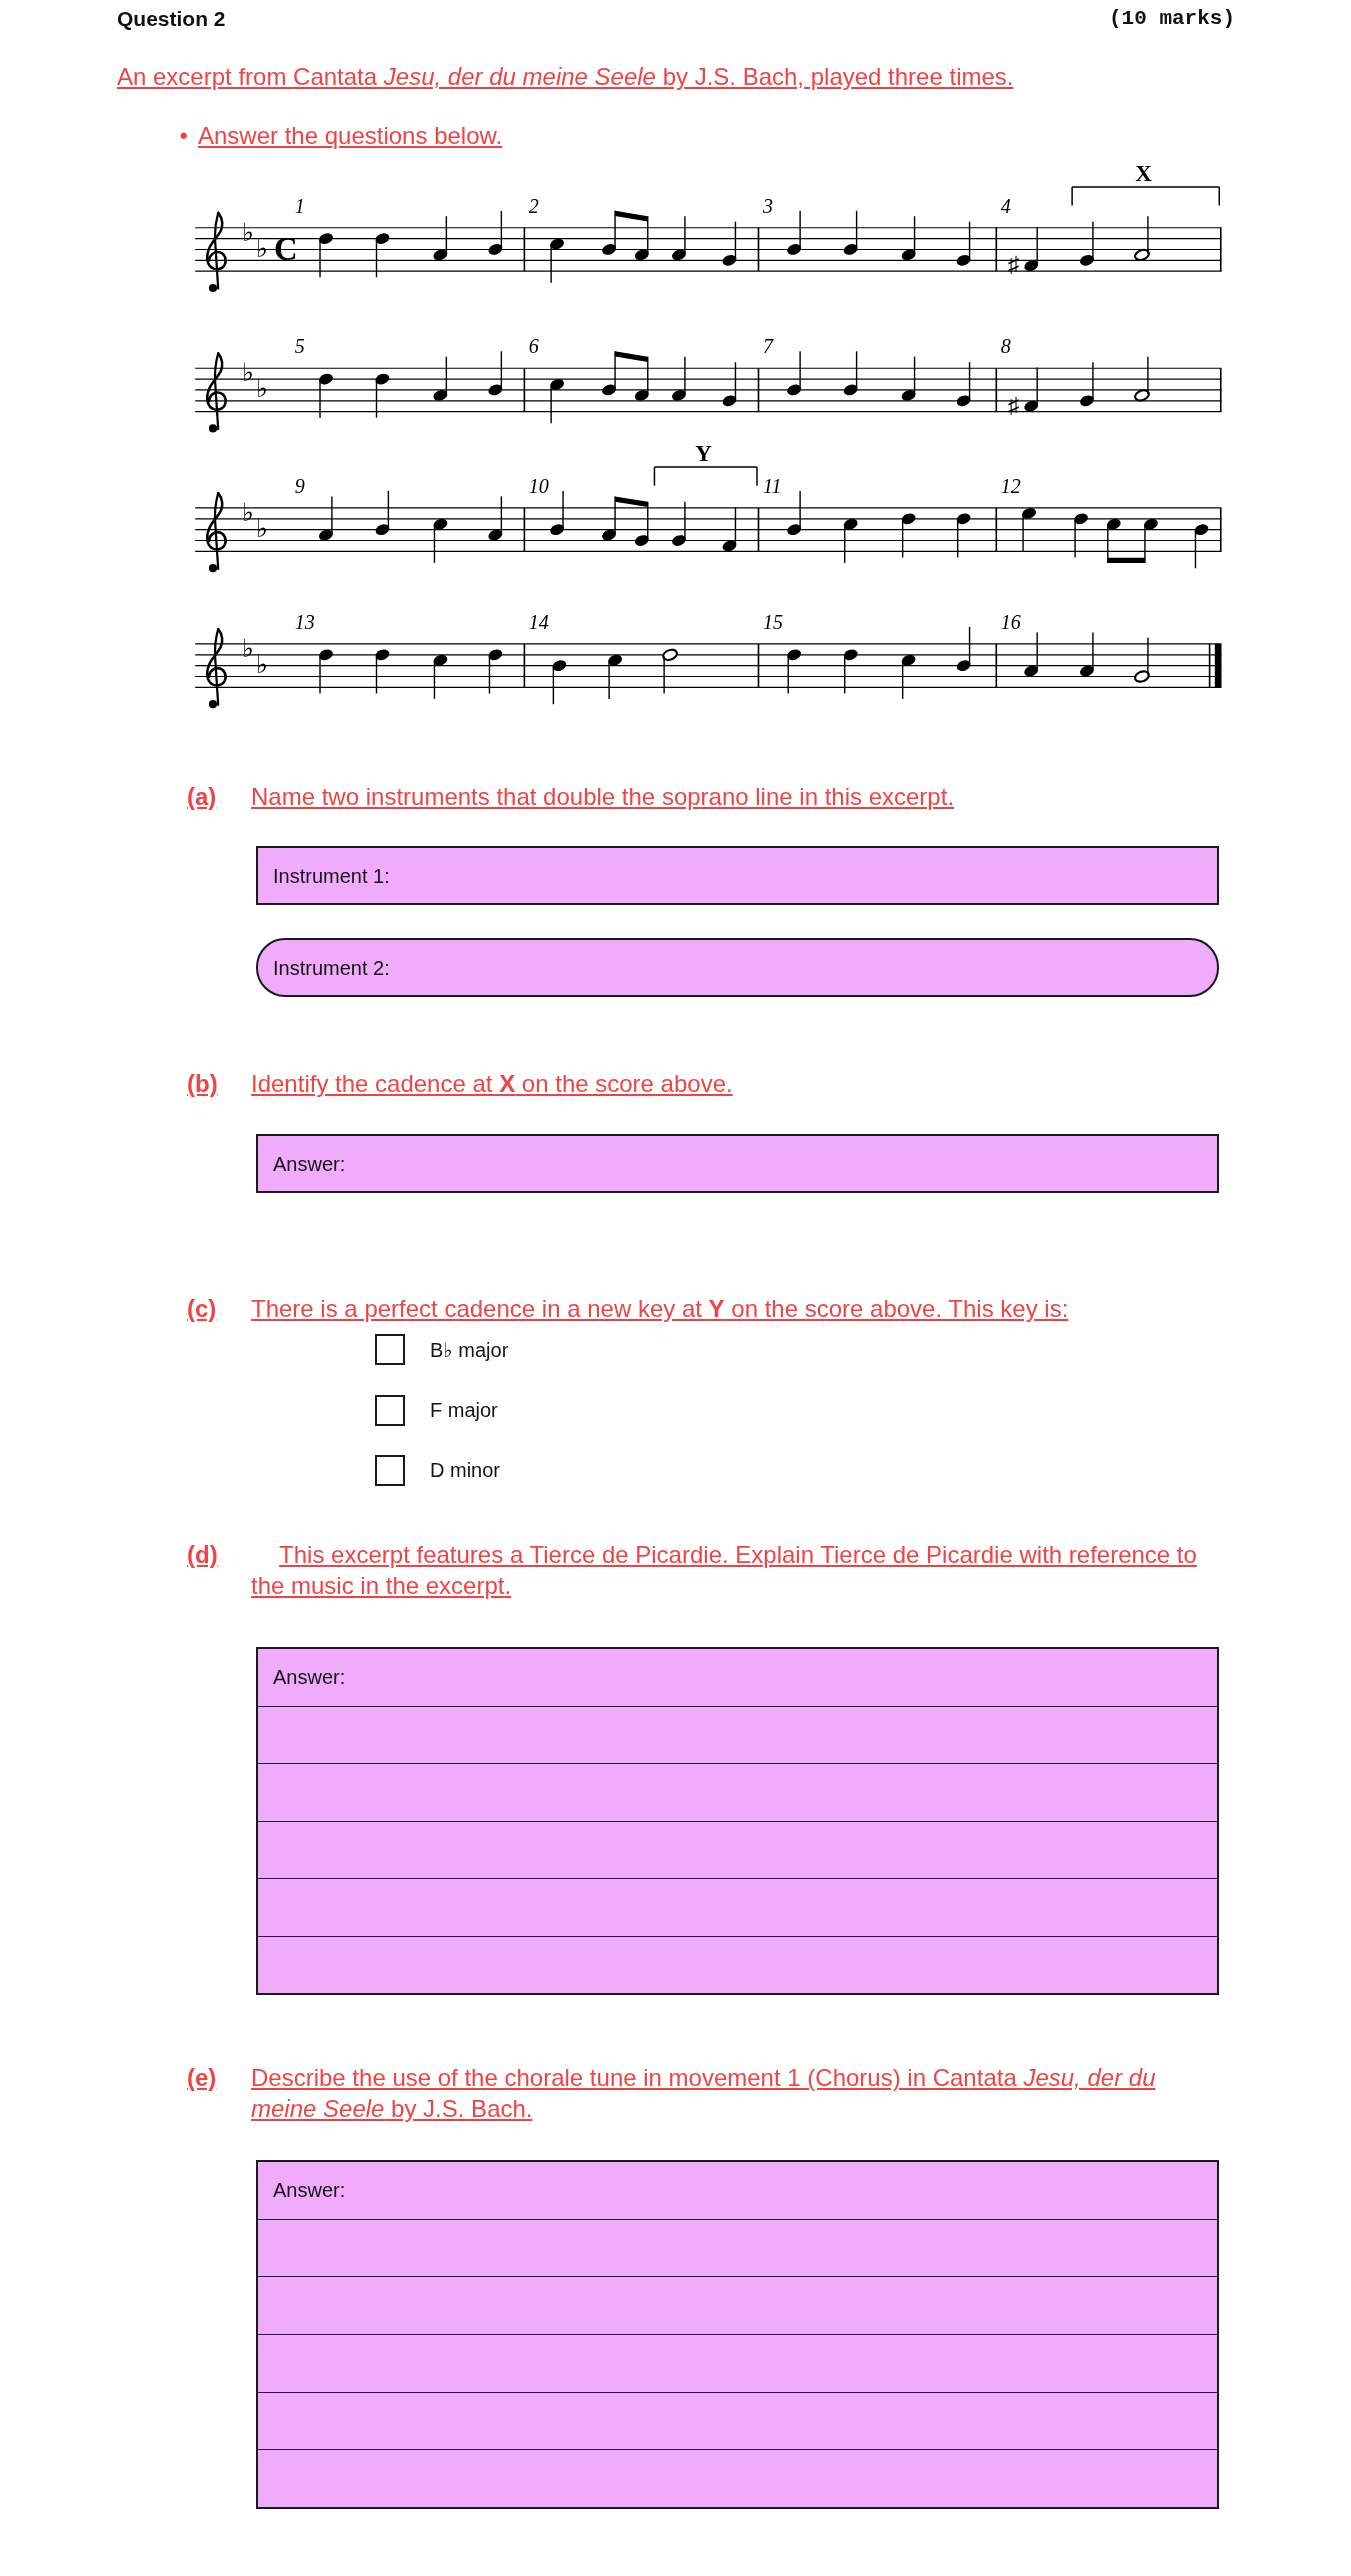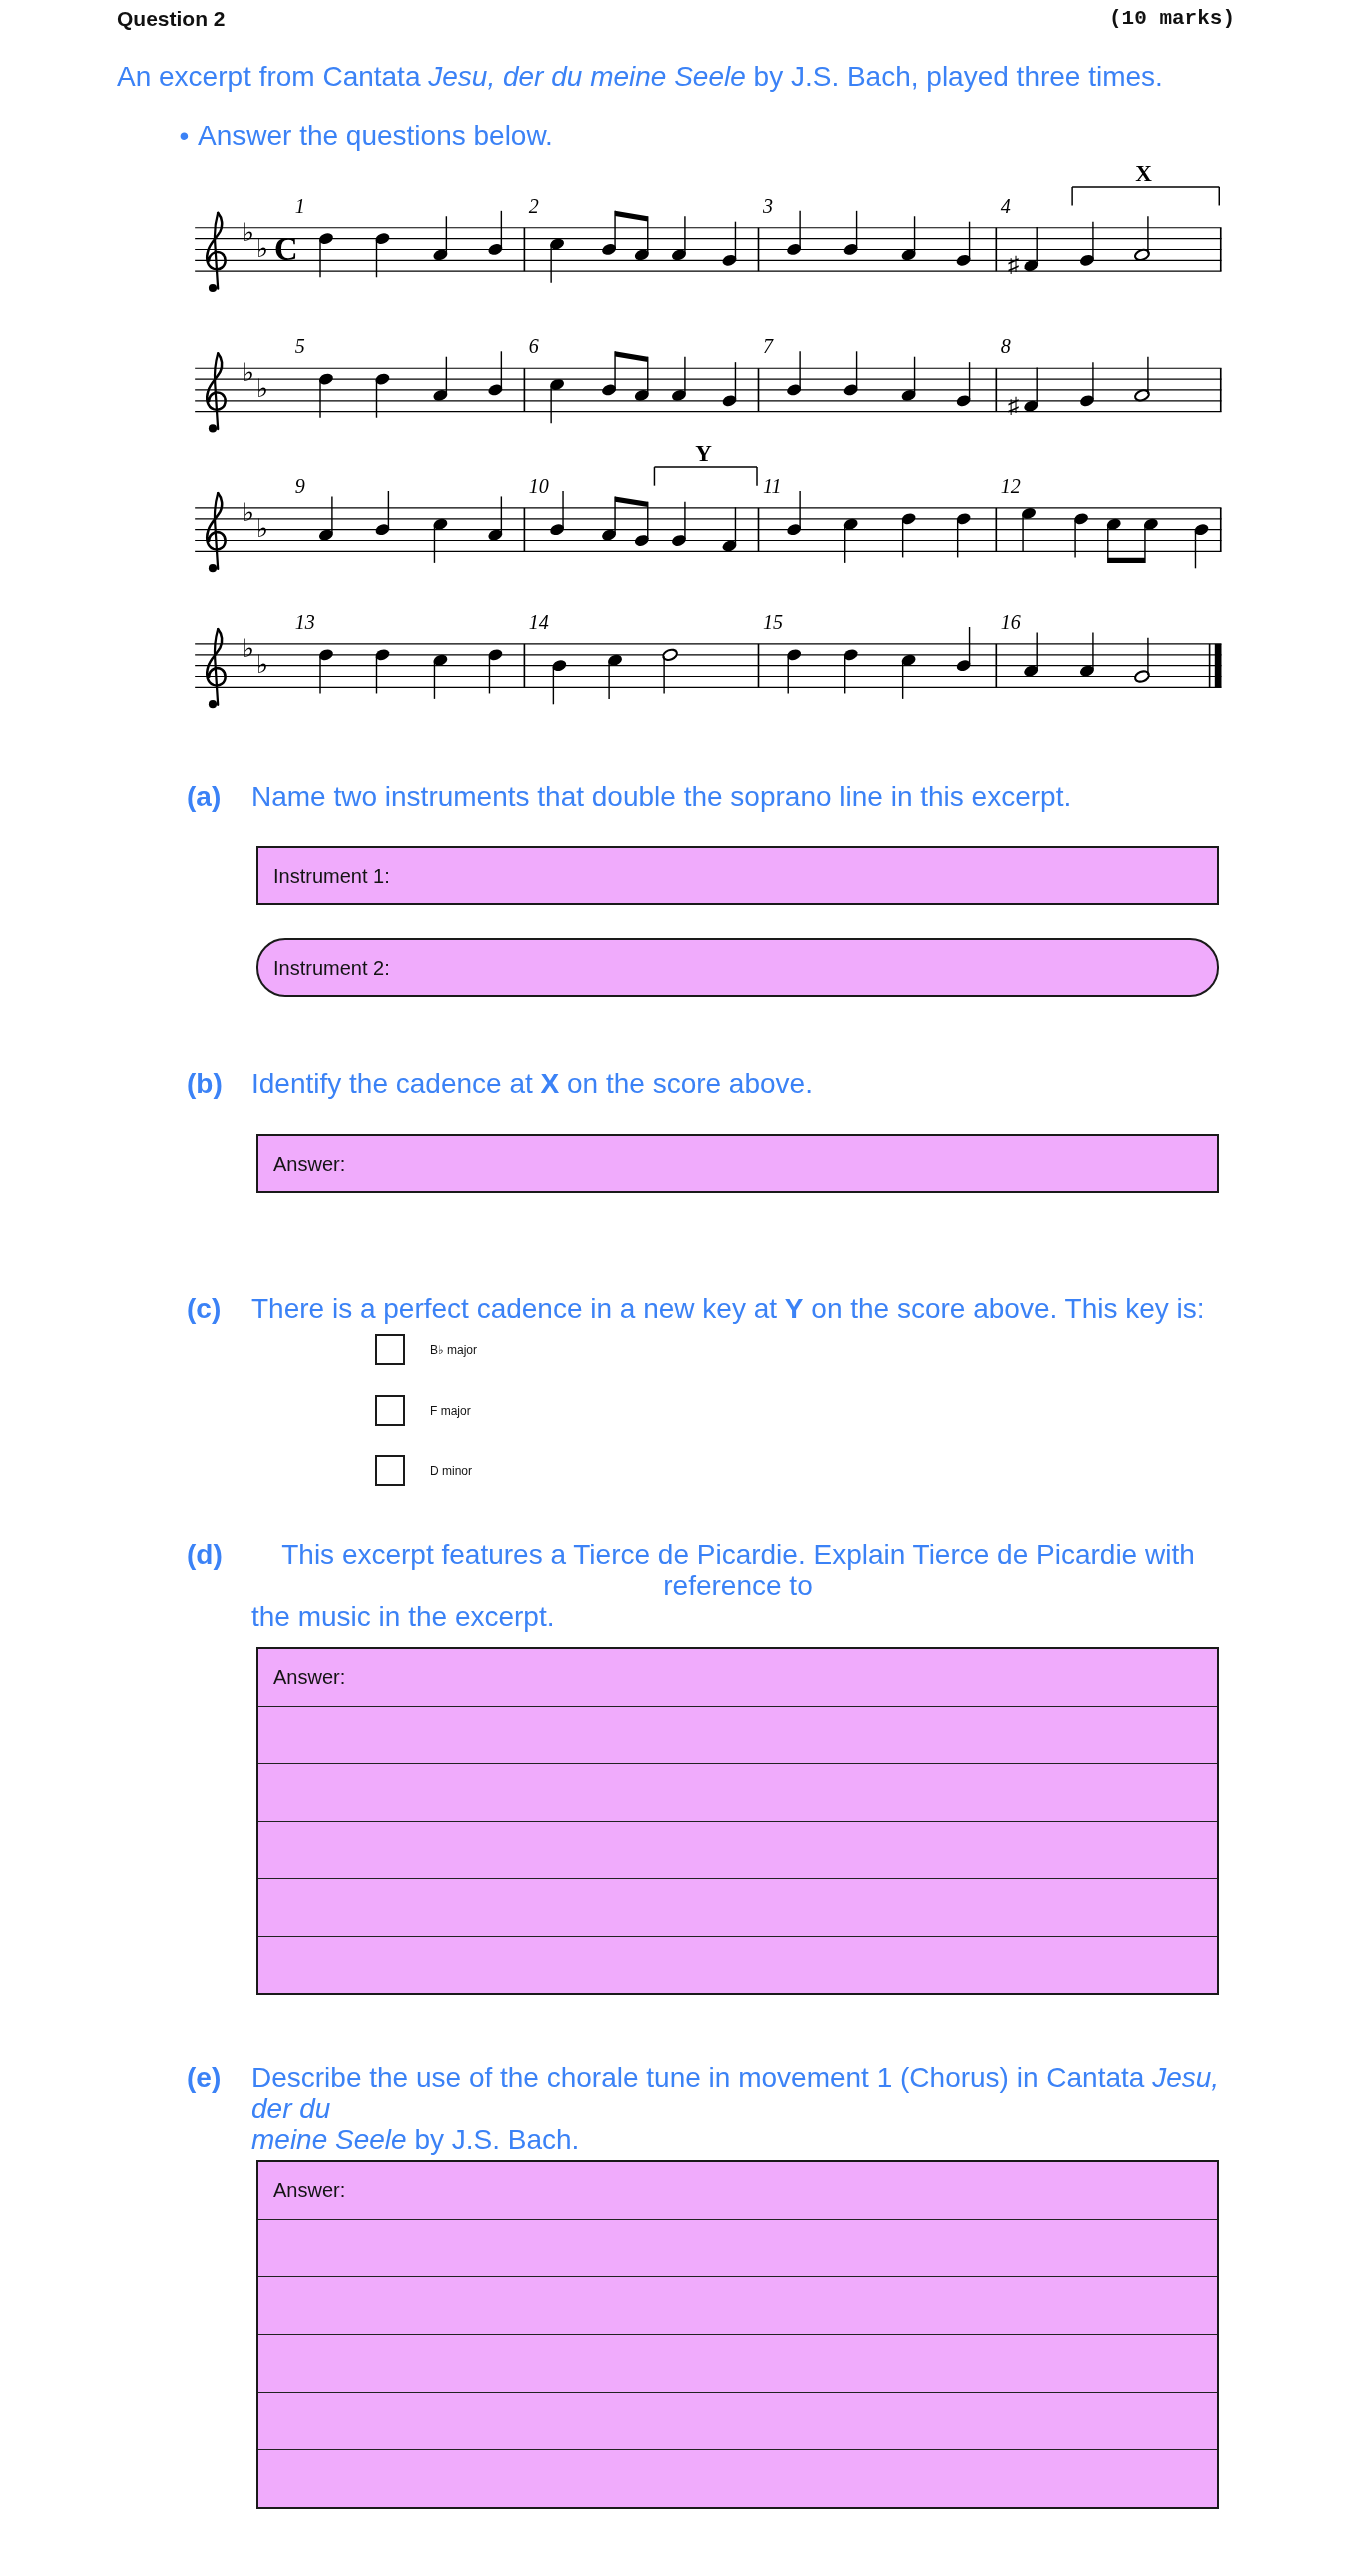--- a/index.html
+++ b/index.html
@@ -1,34 +1,34 @@
 <!DOCTYPE html>
 <html style="font-size:12px"><head>
 <meta charset="utf-8">
 <style>
   html,body{margin:0;padding:0;background:#ffffff;}
   #page{position:relative;width:1352px;height:2576px;background:#fff;
         font-family:"Liberation Sans", sans-serif;color:#111;}
   .abs{position:absolute;}
-  .body-text{font-size:28px;line-height:31px;color:#3b82f6;}
+  .body-text{font-size:24px;line-height:31px;color:#ef4444;text-decoration:underline;}
   .bold{font-weight:bold;}
   .ital{font-style:italic;}
   .qlabel{font-weight:bold;}
   .qtext{width:974px;}
   .answer-box{position:absolute;left:256px;width:963px;box-sizing:border-box;
               border:2.2px solid #1a1a1a;background:#f0abfc;}
   .field-label{position:absolute;left:15px;top:50%;transform:translateY(-50%);
                font-size:20px;color:#141414;}
   .ruled{display:flex;flex-direction:column;}
   .ruled .row{flex:1;position:relative;}
   .ruled .row + .row{border-top:1.5px solid #222;}
   .checkbox{position:absolute;left:375px;width:30px;height:31px;box-sizing:border-box;
             border:2.2px solid #1a1a1a;background:#fff;}
   .cb-label{position:absolute;left:430px;height:31px;display:flex;align-items:center;
-            font-size:12px;color:#141414;}
+            font-size:20px;color:#141414;}
   #bullet-line::before{content:"\2022";position:absolute;left:-18.6px;}
   svg text{font-family:"Liberation Serif", serif;}
 </style>
 </head>
 <body>
 
 <div id="page">
 
   <div class="abs bold" style="left:117px;top:7.4px;font-size:21px;">Question 2</div>
   <div class="abs bold" style="right:117px;top:7.4px;font-size:21px;font-family:Liberation Mono, monospace;">(10 marks)</div>

